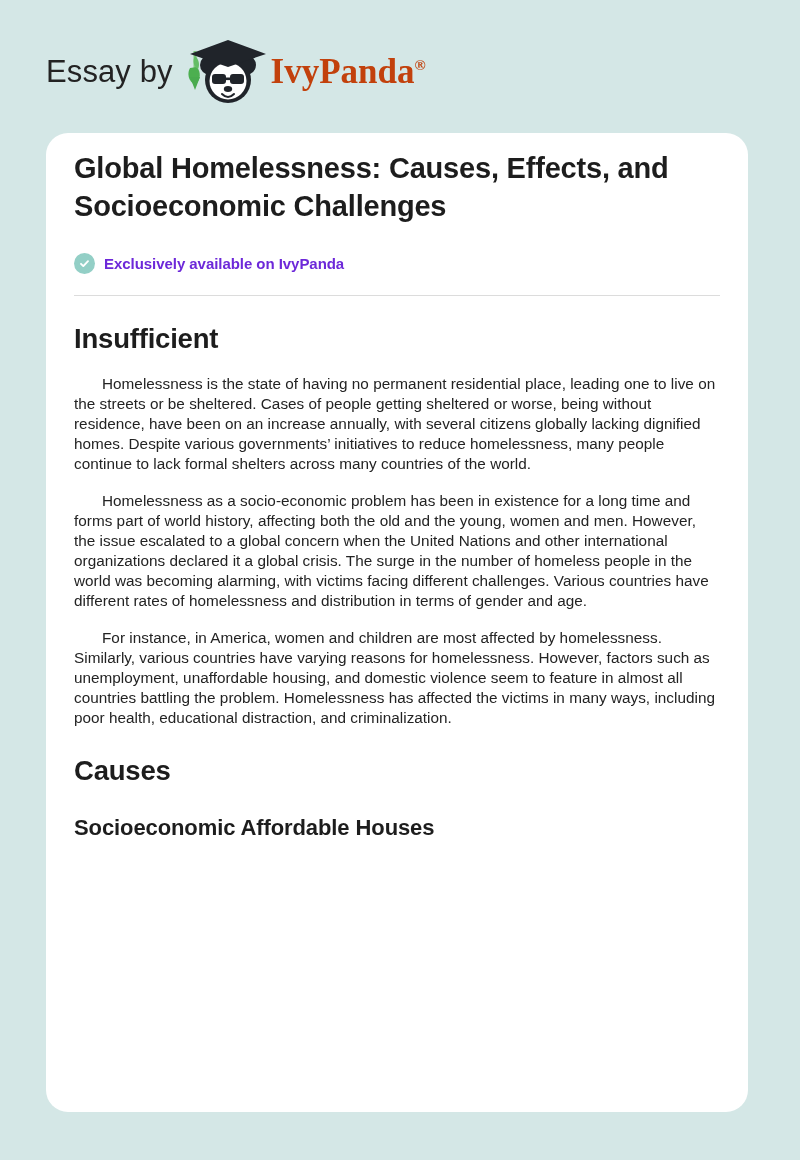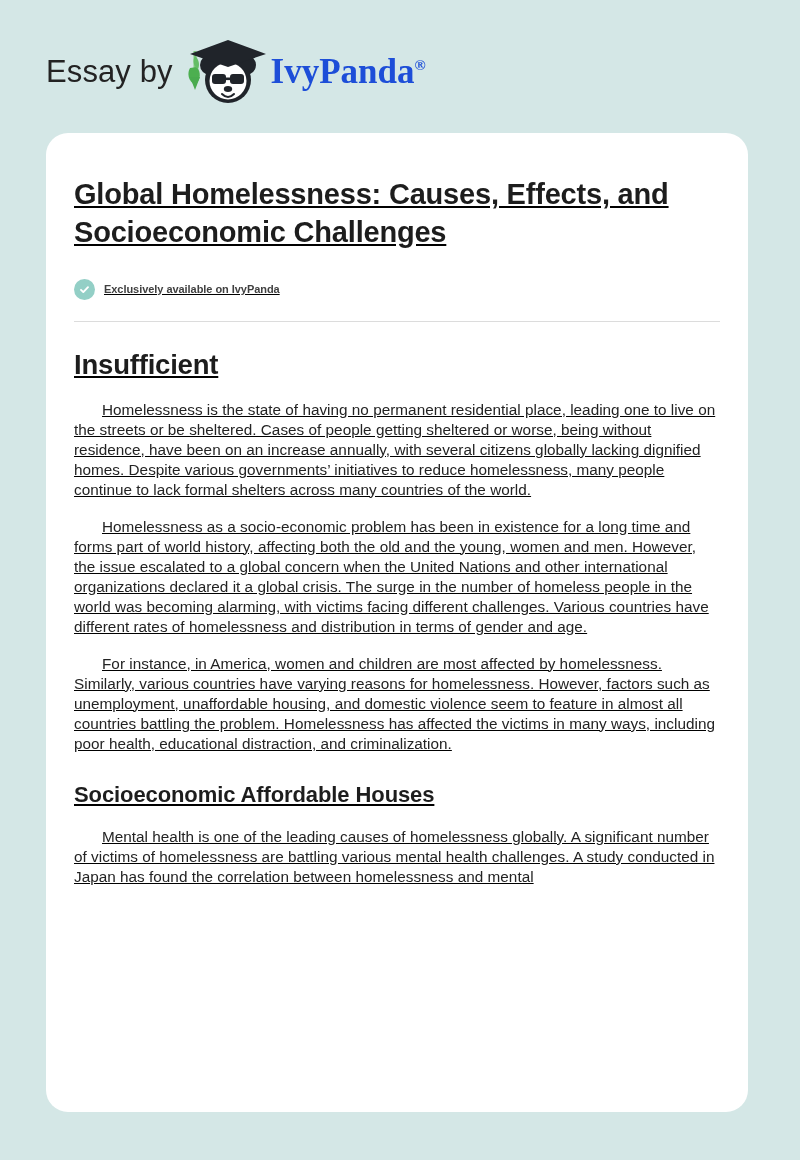--- a/index.html
+++ b/index.html
@@ -39,21 +39,21 @@
     width: 92px;
     height: 74px;
     position: relative;
     flex: none;
   }
   .brand-logo-mark svg { display: block; }
   .brand-wordmark {
     font-family: "Liberation Serif", serif;
     font-weight: bold;
     font-size: 35px;
-    color: #1d4ed8;
+    color: #c2410c;
     line-height: 1;
     white-space: nowrap;
     position: relative;
     margin-left: -2px;
     text-align: center;
   }
   .brand-wordmark .reg {
     font-size: 15px;
     vertical-align: super;
     font-weight: bold;
@@ -64,22 +64,21 @@
     position: absolute;
     left: 46px;
     top: 133px;
     width: 702px;
     height: 979px;
     background: #ffffff;
     border-radius: 22px;
     overflow: hidden;
   }
   .paper-inner {
-    padding: 42px 28px 0 28px;
-    text-decoration: underline;
+    padding: 16px 28px 0 28px;
   }
 
   .doc-title {
     font-size: 29px;
     font-weight: bold;
     line-height: 1.32;
     color: #1d1d1d;
     margin: 0;
     letter-spacing: -0.2px;
   }
@@ -95,23 +94,23 @@
     height: 21px;
     border-radius: 50%;
     background: #93cfc6;
     display: flex;
     align-items: center;
     justify-content: center;
     flex: none;
   }
   .check-circle svg { display: block; }
   .exclusive-text {
-    font-size: 11px;
-    font-weight: bold;
-    color: #404040;
+    font-size: 15px;
+    font-weight: bold;
+    color: #6d28d9;
     letter-spacing: -0.05px;
   }
 
   .divider {
     height: 1px;
     background: #dcdcdc;
     margin-top: 21px;
     margin-bottom: 0;
   }
 
@@ -201,18 +200,18 @@
       <span class="exclusive-text">Exclusively available on IvyPanda</span>
     </div>
 
     <div class="divider"></div>
 
     <h2 class="section-heading">Insufficient</h2>
     <p class="body-text first-after-heading">Homelessness is the state of having no permanent residential place, leading one to live on the streets or be sheltered. Cases of people getting sheltered or worse, being without residence, have been on an increase annually, with several citizens globally lacking dignified homes. Despite various governments’ initiatives to reduce homelessness, many people continue to lack formal shelters across many countries of the world.</p>
     <p class="body-text">Homelessness as a socio-economic problem has been in existence for a long time and forms part of world history, affecting both the old and the young, women and men. However, the issue escalated to a global concern when the United Nations and other international organizations declared it a global crisis. The surge in the number of homeless people in the world was becoming alarming, with victims facing different challenges. Various countries have different rates of homelessness and distribution in terms of gender and age.</p>
     <p class="body-text">For instance, in America, women and children are most affected by homelessness. Similarly, various countries have varying reasons for homelessness. However, factors such as unemployment, unaffordable housing, and domestic violence seem to feature in almost all countries battling the problem. Homelessness has affected the victims in many ways, including poor health, educational distraction, and criminalization.</p>
 
+    <h2 class="section-heading">Causes</h2>
 
     <h3 class="sub-heading">Socioeconomic Affordable Houses</h3>
-    <p class="body-text first-after-heading">Mental health is one of the leading causes of homelessness globally. A significant number of victims of homelessness are battling various mental health challenges. A study conducted in Japan has found the correlation between homelessness and mental</p>
 
   </div>
 </div>
 
 </body></html>

